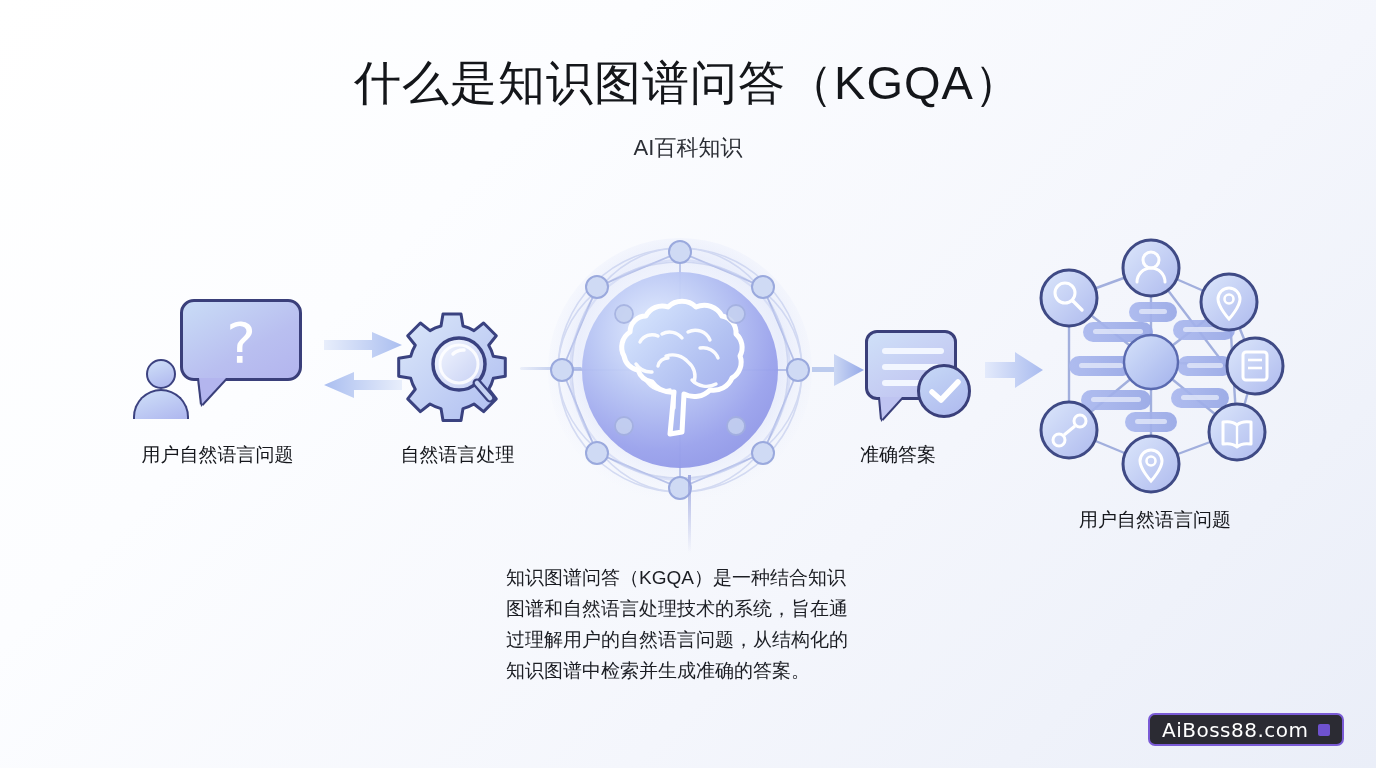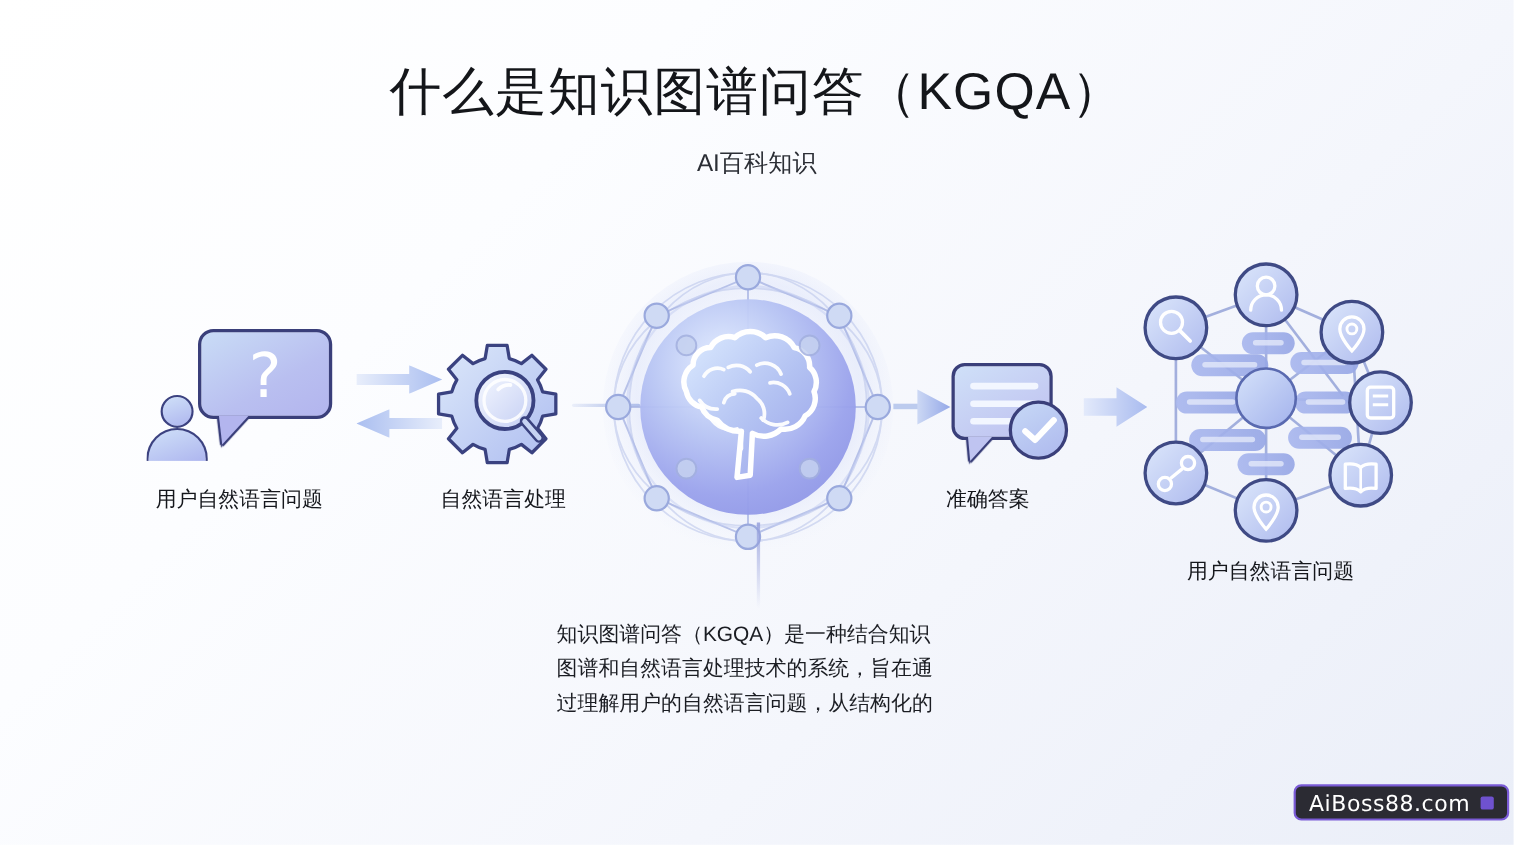--- a/index.html
+++ b/index.html
@@ -125,21 +125,21 @@
     position:absolute;left:506px;top:562px;width:380px;
     font-size:19px;line-height:31px;color:#1b1d23;
   }
   .desc div{white-space:nowrap;}
 
   
   .watermark{
     position:absolute;left:1148px;top:713px;height:33px;
     display:flex;align-items:center;gap:9px;
     background:#2b2b33;border:2px solid #7a5bd6;border-radius:7px;
-    padding:0 12px;box-sizing:border-box;margin-left:28px;
+    padding:0 12px;box-sizing:border-box;
   }
   .watermark .wtext{
     font-family:"DejaVu Sans",sans-serif;font-size:20px;color:#ffffff;letter-spacing:.5px;
   }
   .watermark .wsq{width:12px;height:12px;background:#6f52cf;border-radius:2px;}
 </style>
 </head>
 <body>
 
 <div class="stage">
@@ -452,20 +452,21 @@
         <line x1="48" y1="69" x2="57" y2="78" stroke="#ffffff" stroke-width="3.4" stroke-linecap="round"></line>
       </g>
     </svg>
   </div>
   <div class="steplabel" style="left:1040px;top:505px;width:230px;">用户自然语言问题</div>
 
   <div class="desc">
     <div>知识图谱问答（KGQA）是一种结合知识</div>
     <div>图谱和自然语言处理技术的系统，旨在通</div>
     <div>过理解用户的自然语言问题，从结构化的</div>
+    <div>知识图谱中检索并生成准确的答案。</div>
   </div>
 
   <div class="watermark">
     <span class="wtext">AiBoss88.com</span>
     <span class="wsq"></span>
   </div>
 
 </div>
 
 </body></html>

